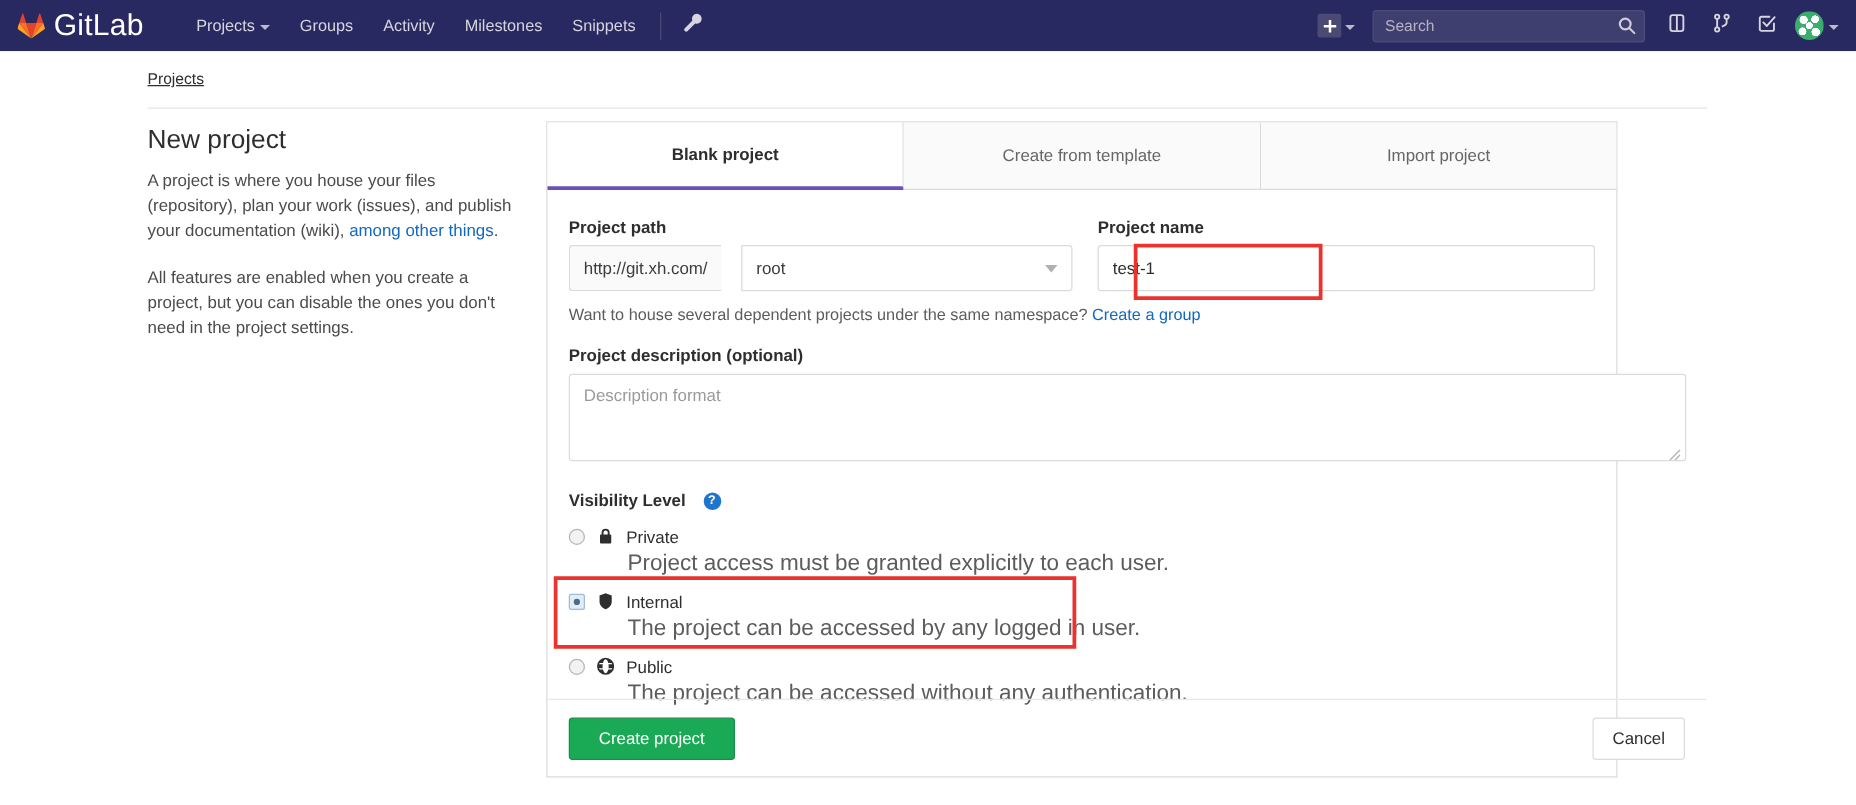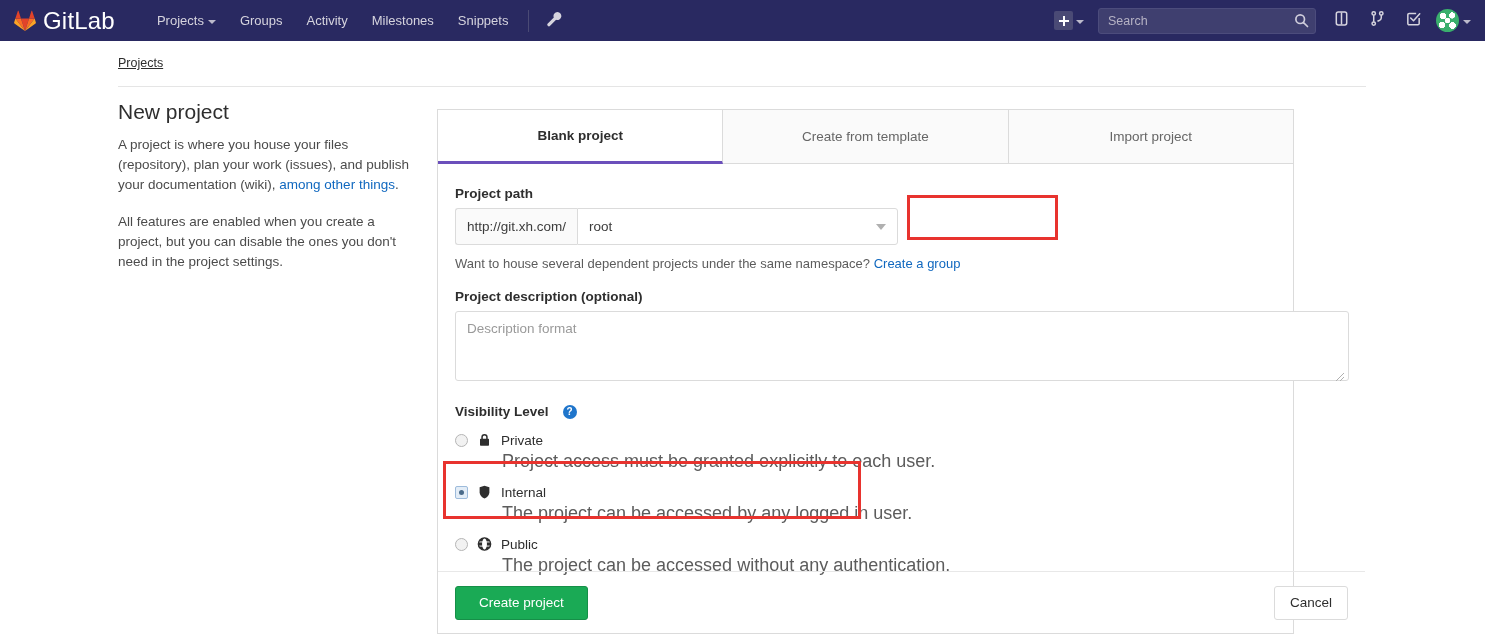--- a/index.html
+++ b/index.html
@@ -113,21 +113,21 @@
     font-size: 21px; color: #2e2e2e; margin: 0 0 11px 0; font-weight: normal;
   }
   .left-p {
     font-size: 13.5px; line-height: 20px; color: #4b4b4b;
     margin: 0 0 17px 0;
   }
   .link { color: #1068bf; text-decoration: none; }
 
   
   .card {
-    position: absolute; left: 437px; top: 109px;
+    position: absolute; left: 437px; top: 97px;
     width: 857px; height: 525px;
     background: #ffffff; border: 1px solid #dbdbdb;
   }
   .tabs { display: flex; height: 54px; }
   .tab {
     flex: 1; display: flex; align-items: center; justify-content: center;
     font-size: 13.5px; color: #666666;
     background: #fafafa; border-bottom: 1px solid #dbdbdb;
     border-right: 1px solid #dbdbdb; cursor: pointer; height: 54px;
   }
@@ -151,21 +151,21 @@
   .path-prefix {
     display: flex; align-items: center; padding: 0 11px;
     background: #fafafa; border: 1px solid #dbdbdb; border-right: none;
     border-radius: 3px 0 0 3px; font-size: 13.5px; color: #3c3c3c;
     white-space: nowrap;
   }
   .path-select {
     flex: 1; position: relative;
     border: 1px solid #dbdbdb; border-radius: 0 3px 3px 0;
     background: #ffffff; display: flex; align-items: center;
-    padding: 0 11px; font-size: 13.5px; color: #3c3c3c; cursor: pointer;
+    padding: 0 11px; font-size: 13.5px; color: #3c3c3c; cursor: pointer; margin-left: 16px;
   }
   .select-caret {
     position: absolute; right: 11px; top: 15px;
     width: 0; height: 0; border-left: 5px solid transparent;
     border-right: 5px solid transparent; border-top: 6px solid #b0b0b0;
   }
   .name-input {
     width: 100%; height: 37px; border: 1px solid #dbdbdb; border-radius: 3px;
     padding: 0 11px; font-size: 13.5px; color: #2e2e2e; background: #fff;
     font-family: "Liberation Sans", sans-serif; outline: none;
@@ -381,20 +381,24 @@
         <label class="field-label">Project path</label>
         <div class="path-group">
           <div class="path-prefix">http://git.xh.com/</div>
           <div class="path-select">
             <span>root</span>
             <i class="select-caret"></i>
           </div>
         </div>
       </div>
 
+      <div class="col-right">
+        <label class="field-label">Project name</label>
+        <input class="name-input" type="text" value="test-1" style="">
+      </div>
     </div>
 
     <div class="hint"><span>Want to house several dependent projects under the same namespace? </span><a class="link" href="#">Create a group</a></div>
 
     <label class="field-label desc-label">Project description (optional)</label>
     <div class="desc-wrap">
       <textarea class="desc-area" placeholder="Description format" style=""></textarea>
       <span class="resize-grip">
         <svg width="10" height="10" viewBox="0 0 10 10" stroke="#b0b0b0" stroke-width="1" aria-hidden="true">
           <line x1="9" y1="1" x2="1" y2="9"></line>

